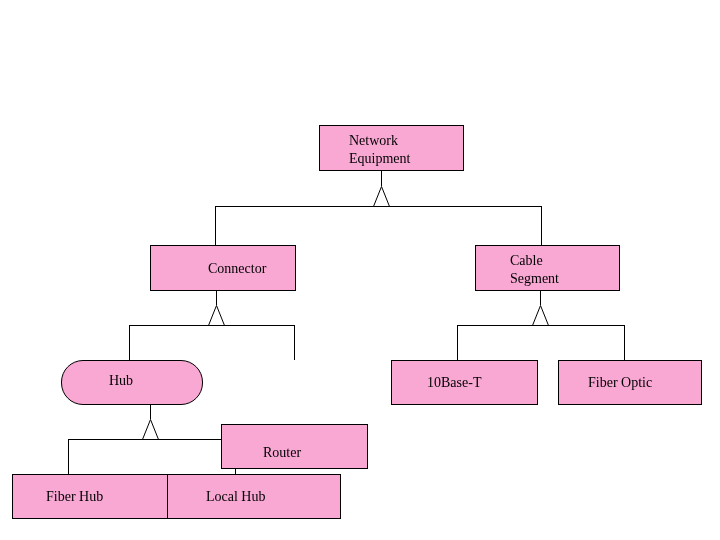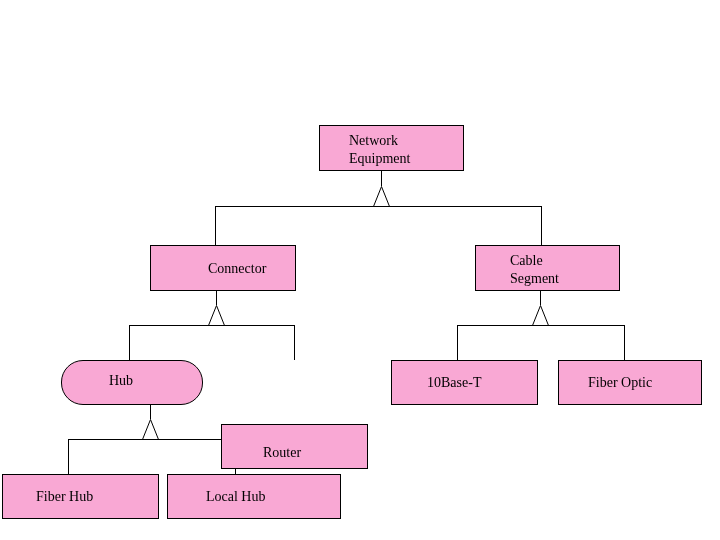--- a/index.html
+++ b/index.html
@@ -117,17 +117,17 @@
   <div id="node-layer">
       <div class="node" style="left: 319px; top: 125px; width: 145px; height: 46px;"><span class="node-label" style="left: 29px; top: 6px;">Network
 Equipment</span></div>
       <div class="node" style="left: 150px; top: 245px; width: 146px; height: 46px;"><span class="node-label" style="left: 16px; top: 14px; margin-left: 41px;">Connector</span></div>
       <div class="node" style="left: 475px; top: 245px; width: 145px; height: 46px;"><span class="node-label" style="left: 34px; top: 6px;">Cable
 Segment</span></div>
       <div class="node" style="left: 61px; top: 360px; width: 142px; height: 45px; border-radius: 22px;"><span class="node-label" style="left: 47px; top: 11px;">Hub</span></div>
       <div class="node" style="left: 221px; top: 380px; width: 147px; height: 45px; margin-top: 44px;"><span class="node-label" style="left: 41px; top: 19px;">Router</span></div>
       <div class="node" style="left: 391px; top: 360px; width: 147px; height: 45px;"><span class="node-label" style="left: 35px; top: 13px;">10Base-T</span></div>
       <div class="node" style="left: 558px; top: 360px; width: 144px; height: 45px; padding-left: 16px;"><span class="node-label" style="left: 29px; top: 13px;">Fiber  Optic</span></div>
-      <div class="node" style="left: 2px; top: 474px; width: 157px; height: 45px;"><span class="node-label" style="left: 33px; top: 13px;">Fiber Hub</span></div>
+      <div class="node" style="left: 12px; top: 474px; width: 157px; height: 45px;"><span class="node-label" style="left: 33px; top: 13px;">Fiber Hub</span></div>
       <div class="node" style="left: 167px; top: 474px; width: 174px; height: 45px;"><span class="node-label" style="left: 38px; top: 13px;">Local Hub</span></div>
     </div>
 
 </div>
 
 </body></html>

